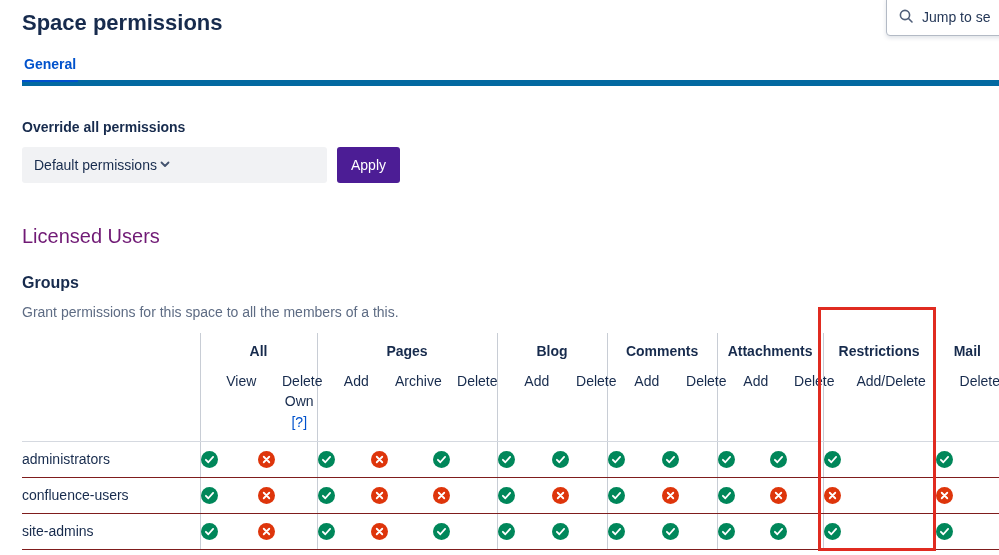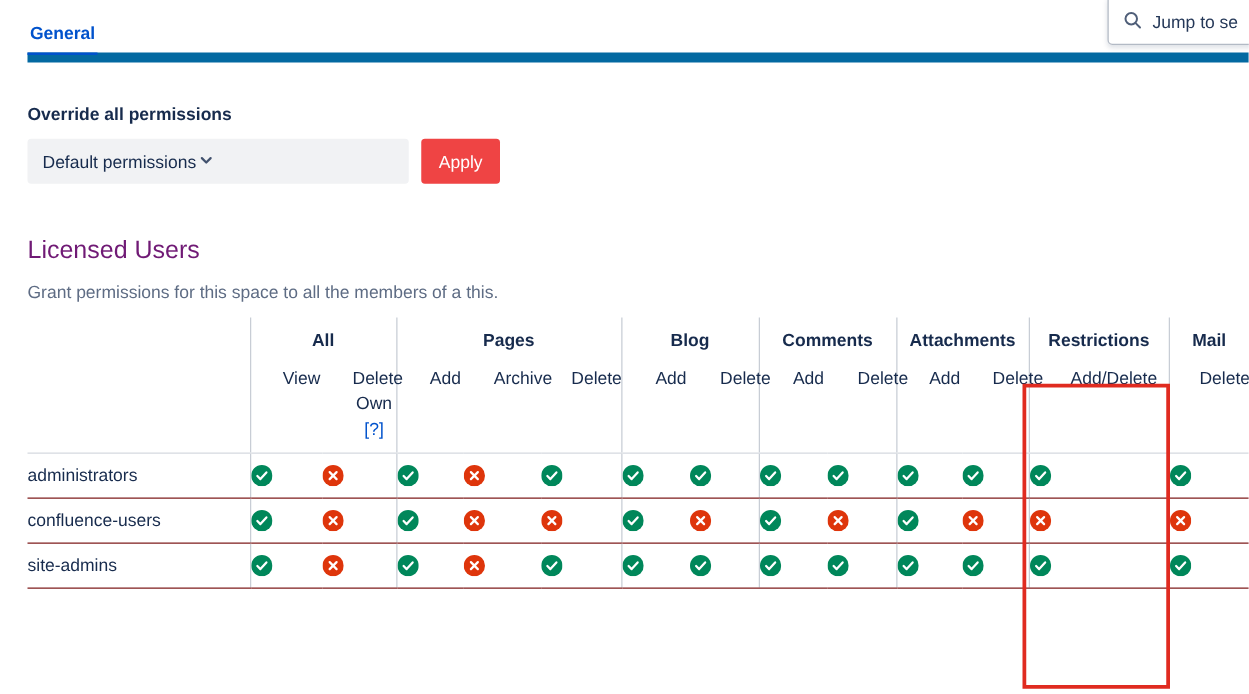--- a/index.html
+++ b/index.html
@@ -17,38 +17,38 @@
   
   .search-box {
     position:absolute; top:-2px; left:886px; width:150px; height:38px;
     background:#fff; border:1px solid #b3bac5; border-radius:0 0 0 4px;
     box-shadow:0 2px 4px rgba(9,30,66,0.13);
     display:flex; align-items:center; gap:8px; padding-left:11px;
     font-size:14px; color:#253858; z-index:4; cursor:text;
   }
 
   
-  .tabs { margin-top:18px; border-bottom:8px solid #0369a1; }
+  .tabs { margin-top:18px; border-bottom:6px solid #0369a1; }
   .tab {
     display:inline-block; padding:0 2px 8px 2px; margin-bottom:-2px;
     border-bottom:2px solid #0052cc; color:#0052cc;
     font-size:14px; font-weight:700; cursor:pointer;
   }
 
   
   .override-label { margin-top:33px; font-size:14px; font-weight:700; }
   .override-row { margin-top:12px; display:flex; align-items:center; }
   .dropdown {
     width:305px; height:36px; background:#f1f2f4; border-radius:3px;
     display:flex; align-items:center; justify-content:flex-start;
     padding:0 12px; font-size:14px; color:#172b4d; cursor:pointer;
   }
   .apply-btn {
     margin-left:10px; height:36px; padding:0 14px; border:none; border-radius:3px;
-    background:#ef4444; color:#ffffff; font-size:14px; font-weight:500;
+    background:#4c1d95; color:#ffffff; font-size:14px; font-weight:500;
     font-family:"Liberation Sans", sans-serif; cursor:pointer;
   }
 
   
   h2.licensed { margin:40px 0 0 0; font-size:20px; line-height:26px; font-weight:500; color:#701a75; }
   h3.groups { margin:24px 0 0 0; font-size:16px; line-height:19px; font-weight:700; color:#172b4d; }
   p.desc { margin:12px 0 0 0; font-size:14px; line-height:17px; color:#5e6c84; }
 
   
   .table-wrap { margin-top:12px; }
@@ -77,40 +77,42 @@
     <svg width="16" height="16" viewBox="0 0 16 16" fill="none">
       <circle cx="7" cy="7" r="4.6" stroke="#505f79" stroke-width="1.6"></circle>
       <path d="M10.5 10.5 L14 14" stroke="#505f79" stroke-width="1.6" stroke-linecap="round"></path>
     </svg>
   </span>
   <span>Jump to se</span>
 </div>
 
 <div class="content">
 
+  <h1 class="page-title">Space permissions</h1>
 
   <div class="tabs">
     <span class="tab">General</span>
   </div>
 
   <div class="override-label">Override all permissions</div>
 
   <div class="override-row">
     <div class="dropdown">
       <span>Default permissions</span>
       <span>
         <svg width="16" height="16" viewBox="0 0 16 16" fill="none">
           <path d="M4.5 6.5 L8 10 L11.5 6.5" stroke="#42526e" stroke-width="1.8" stroke-linecap="round" stroke-linejoin="round"></path>
         </svg>
       </span>
     </div>
     <button class="apply-btn">Apply</button>
   </div>
 
   <h2 class="licensed">Licensed Users</h2>
+  <h3 class="groups">Groups</h3>
   <p class="desc">Grant permissions for this space to all the members of a this.</p>
 
   <div class="table-wrap">
     <table class="perm-table">
       <colgroup>
         <col style="width:178px">
         <col style="width:58px">
           <col style="width:59px">
         <col style="width:54px">
           <col style="width:62px">

